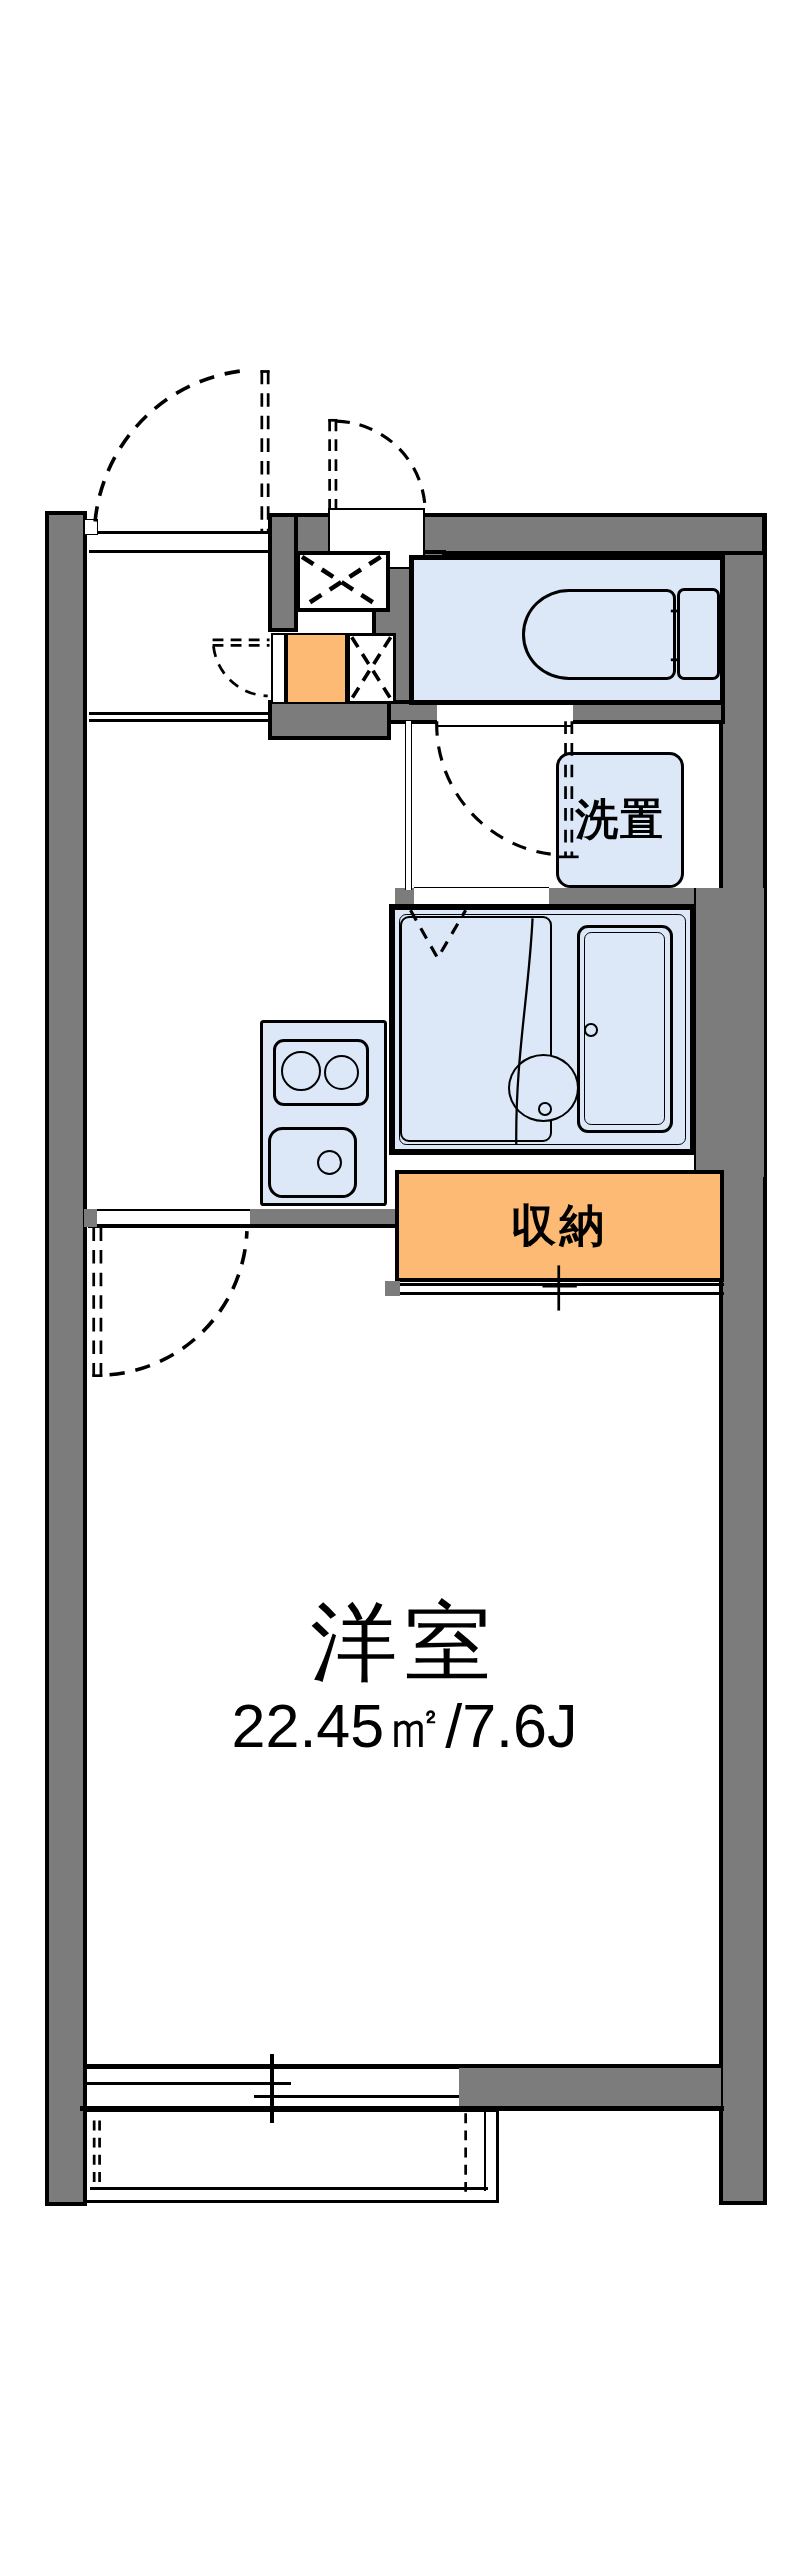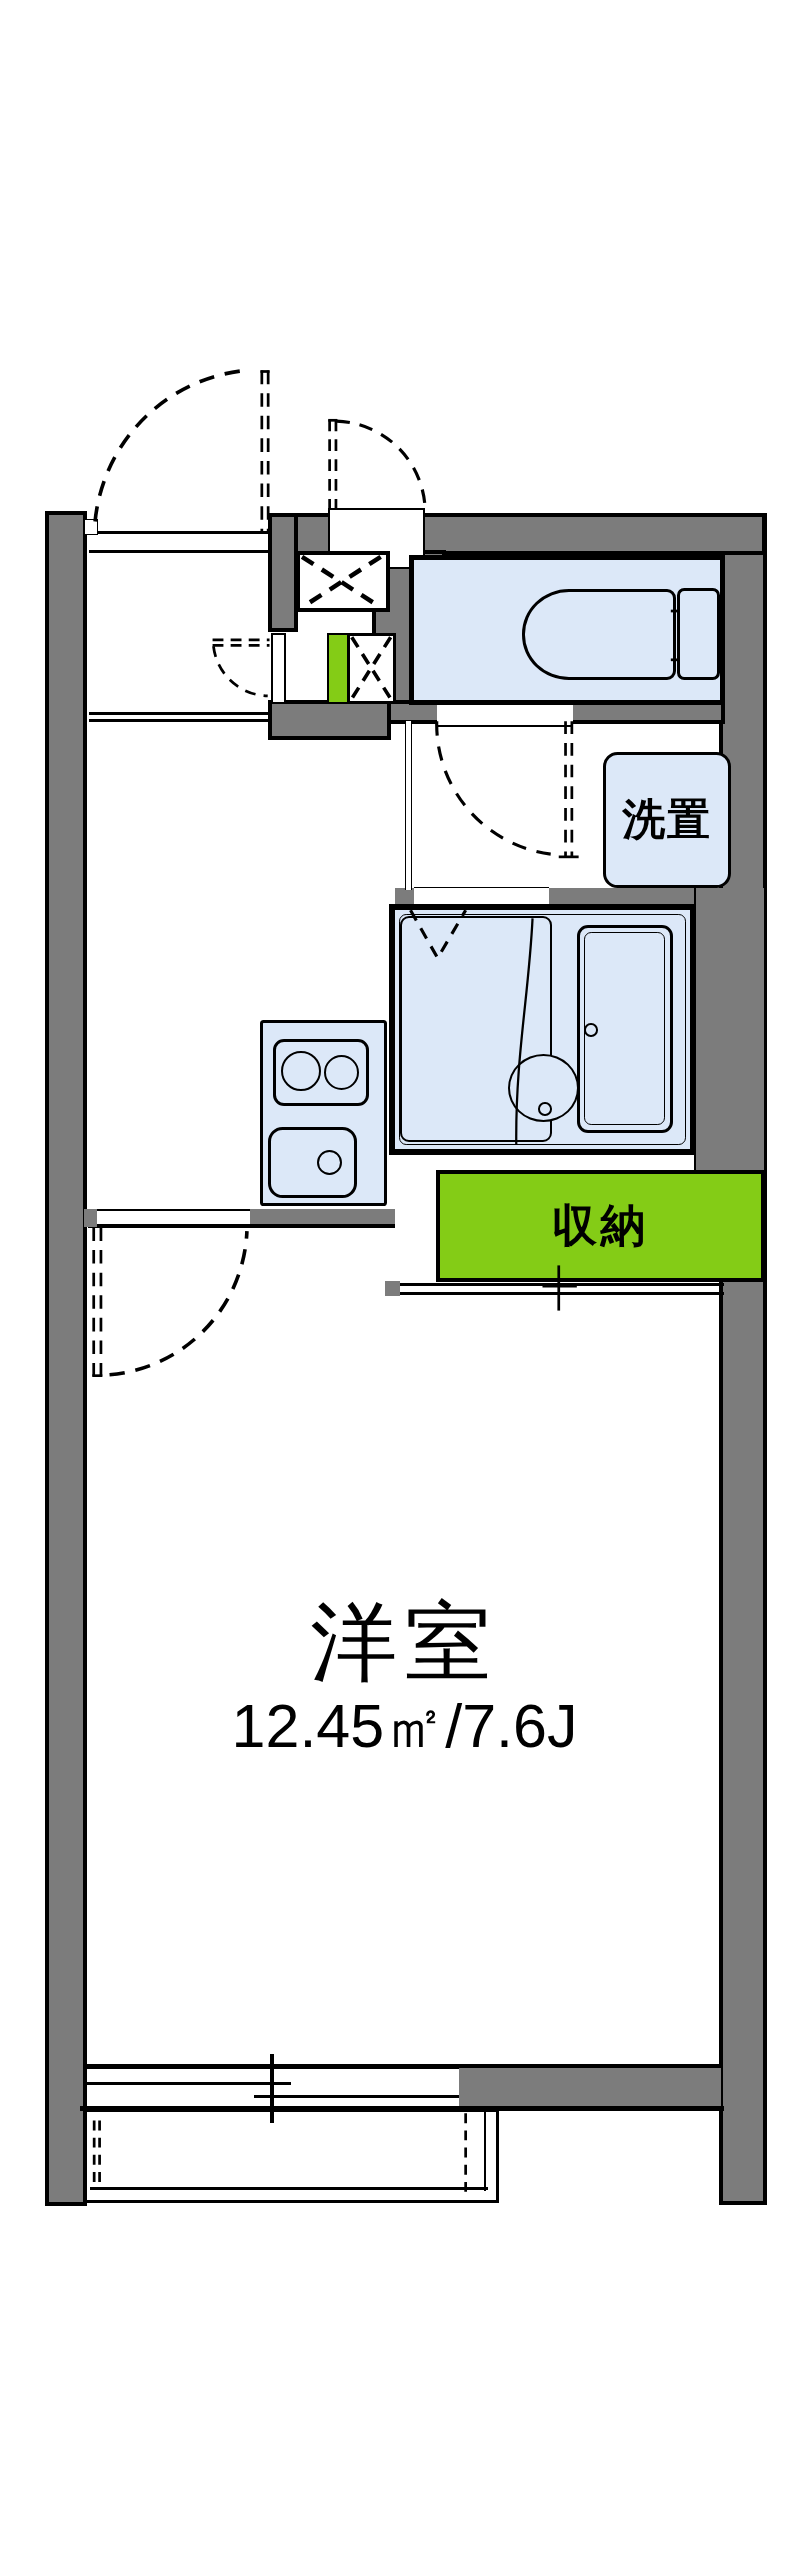--- a/index.html
+++ b/index.html
@@ -3,21 +3,21 @@
 <meta charset="utf-8">
 <style>
   html,body{margin:0;padding:0;background:#fff;}
   #canvas{position:relative;width:812px;height:2576px;background:#fff;overflow:hidden;
           font-family:"Liberation Sans",sans-serif;}
   #canvas *{box-sizing:border-box;position:absolute;}
   .wall{background:#7c7c7c;border:4.5px solid #000;}
   .wallplain{background:#7c7c7c;}
   .cut{background:#fff;}
   .blue{background:#dce8f8;}
-  .cream{background:#84cc16;margin-left:41px;}
+  .cream{background:#fdba74;}
   .bline{background:#000;}
   .lbl{display:flex;align-items:center;justify-content:center;color:#000;}
   svg{left:0;top:0;pointer-events:none;}
 </style>
 </head>
 <body>
 
 <div id="canvas">
 
   <div class="wall" style="left:45px;top:511px;width:42px;height:1695px;"></div>
@@ -60,21 +60,21 @@
   <div class="cut" style="left:271px;top:633px;width:14.5px;height:71px;border:2.7px solid #000;"></div>
   <div class="cream" style="left:286px;top:633px;width:61px;height:71px;border:2.7px solid #000;"></div>
   <div class="cut" style="left:347px;top:633px;width:49px;height:71px;border:3.6px solid #000;"></div>
 
   <div class="blue" style="left:409px;top:555px;width:316px;height:150px;border:5.4px solid #000;"></div>
   <div style="left:522px;top:589px;width:154px;height:91px;border:3.6px solid #000;background:#dce8f8;
               border-radius:47px 9px 9px 47px / 45px 9px 9px 45px;"></div>
   <div style="left:677px;top:588px;width:43px;height:92px;border:3.6px solid #000;background:#dce8f8;border-radius:7.2px;"></div>
 
   <div class="cut" style="left:405px;top:721px;width:7.2px;height:169px;border-left:1.8px solid #000;border-right:1.8px solid #000;"></div>
-  <div class="blue lbl" style="left:603px;top:752px;width:128px;height:136px;border:3.6px solid #000;border-radius:14.5px;
+  <div class="blue lbl" style="left:556px;top:752px;width:128px;height:136px;border:3.6px solid #000;border-radius:14.5px;
               font-size:43px;font-weight:bold;letter-spacing:1.8px;">
     <span>洗置</span>
   </div>
 
   <div class="blue" style="left:389px;top:904px;width:307px;height:251px;border:6.3px solid #000;"></div>
   <div style="left:399px;top:914px;width:287px;height:231px;border:1.8px solid #000;border-radius:7.2px;"></div>
   <div style="left:400px;top:916px;width:152px;height:226px;border:2.7px solid #000;border-radius:9px;"></div>
   <div style="left:577px;top:925px;width:96px;height:208px;border:3.6px solid #000;border-radius:11px;"></div>
   <div style="left:584px;top:932px;width:81px;height:193px;border:1.8px solid #000;border-radius:7.2px;"></div>
   <div style="left:584px;top:1023px;width:13.6px;height:13.6px;border:2.7px solid #000;border-radius:50%;"></div>
@@ -93,21 +93,21 @@
     <span>収納</span>
   </div>
   <div class="bline" style="left:400px;top:1283px;width:324px;height:2.7px;"></div>
   <div class="bline" style="left:400px;top:1292px;width:324px;height:2.7px;"></div>
   <div class="wallplain" style="left:385px;top:1281px;width:14.5px;height:15.4px;"></div>
 
   <div class="lbl" style="left:88px;top:1593px;width:633px;height:99px;font-size:87px;letter-spacing:7.2px;">
     <span>洋室</span>
   </div>
   <div class="lbl" style="left:88px;top:1692px;width:633px;height:69px;font-size:61px;">
-    <span>12.45㎡/7.6J</span>
+    <span>22.45㎡/7.6J</span>
   </div>
 
 
   <div class="bline" style="left:86px;top:2082px;width:205px;height:2.7px;"></div>
   <div class="bline" style="left:254px;top:2095px;width:205px;height:2.7px;"></div>
   <div class="bline" style="left:270px;top:2054px;width:3.6px;height:69px;"></div>
 
   <div style="left:84px;top:2109px;width:415px;height:94px;border:3.6px solid #000;"></div>
   <div class="bline" style="left:90px;top:2187px;width:398px;height:2.7px;"></div>
   <div class="bline" style="left:484px;top:2112px;width:1.8px;height:79px;"></div>

